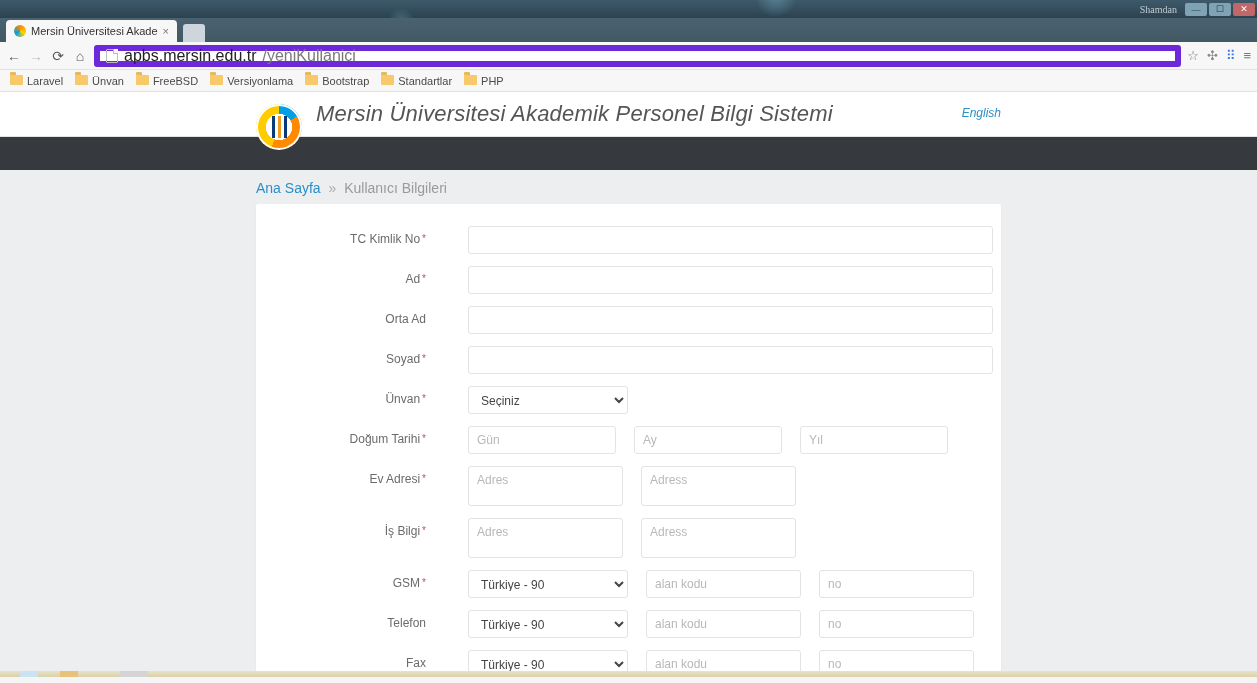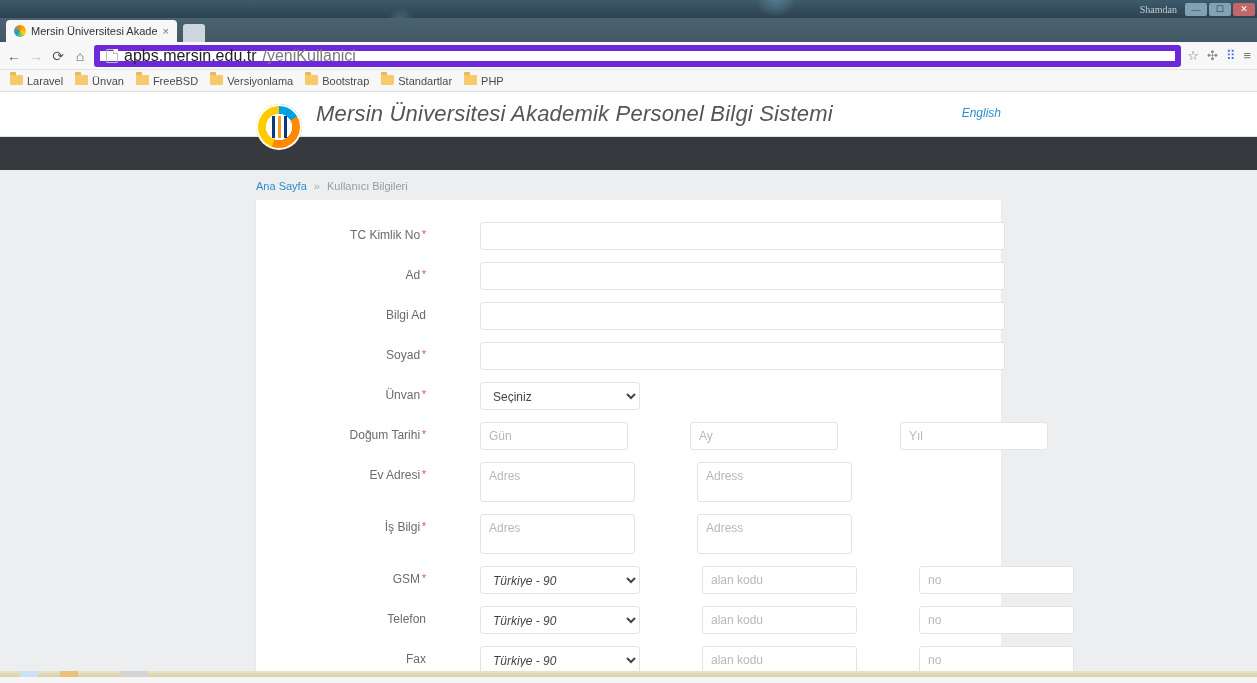--- a/index.html
+++ b/index.html
@@ -175,40 +175,41 @@
   .lang-link { position:absolute; right:0; top:14px; font-size:12px; color:#2b8fc8; }
 
   .dark-bar {
     height:33px;
     background:#36393e;
   }
 
   .breadcrumb-row {
     width:745px;
     margin:0 auto;
-    font-size:11px;
+    font-size:14px;
     padding:10px 0 8px;
     color:#9a9a9a;
   }
   .breadcrumb-row a { color:#2b8fc8; text-decoration:none; }
   .breadcrumb-row .sep { padding:0 4px; color:#aaa; }
 
   .card {
     width:745px;
     margin:0 auto;
     background:#fff;
     border-radius:2px;
     box-shadow:0 1px 3px rgba(0,0,0,.05);
     padding:22px 32px 10px 10px;
   }
 
   .form-row {
     display:flex;
     align-items:flex-start;
     margin-bottom:12px;
+    gap:32px;
   }
   .form-label {
     flex:0 0 170px;
     text-align:right;
     padding-right:10px;
     font-size:12px;
     color:#6b6b6b;
     padding-top:6px;
     white-space:nowrap;
   }
@@ -219,28 +220,27 @@
     gap:18px;
   }
   .inp, .sel, .ta {
     border:1px solid #e3e3e3;
     border-radius:3px;
     background:#fff;
     font-size:12px;
     color:#444;
     padding:6px 8px;
     font-family:inherit;
-    margin-left:44px;
   }
   .inp.full { width:525px; }
   .sel { width:160px; height:28px; appearance:auto;}
   .inp.col3 { width:148px; }
   .ta.col2 { width:155px; height:40px; resize:none;}
   .inp.col-phone { width:155px; }
-  .sel.col-phone { width:160px;font-style:italic; }
+  .sel.col-phone { width:160px; }
   ::placeholder { color:#b8b8b8; }
 
   
   .taskbar {
     position:absolute;
     bottom:0; left:0; right:0;
     height:6px;
     background:linear-gradient(#e9e3c6,#d9d1ab);
   }
   .taskbar .chunk{position:absolute;top:0;height:6px;background:#cbe2f2;}
@@ -343,21 +343,21 @@
     </div>
 
     <div class="form-row">
       <div class="form-label"><span>Ad</span><span class="req">*</span></div>
       <div class="form-fields">
           <input class="inp full" style="">
         </div>
     </div>
 
     <div class="form-row">
-      <div class="form-label"><span>Bilgi Ad</span></div>
+      <div class="form-label"><span>Orta Ad</span></div>
       <div class="form-fields">
           <input class="inp full" style="">
         </div>
     </div>
 
     <div class="form-row">
       <div class="form-label"><span>Soyad</span><span class="req">*</span></div>
       <div class="form-fields">
           <input class="inp full" style="">
         </div>

